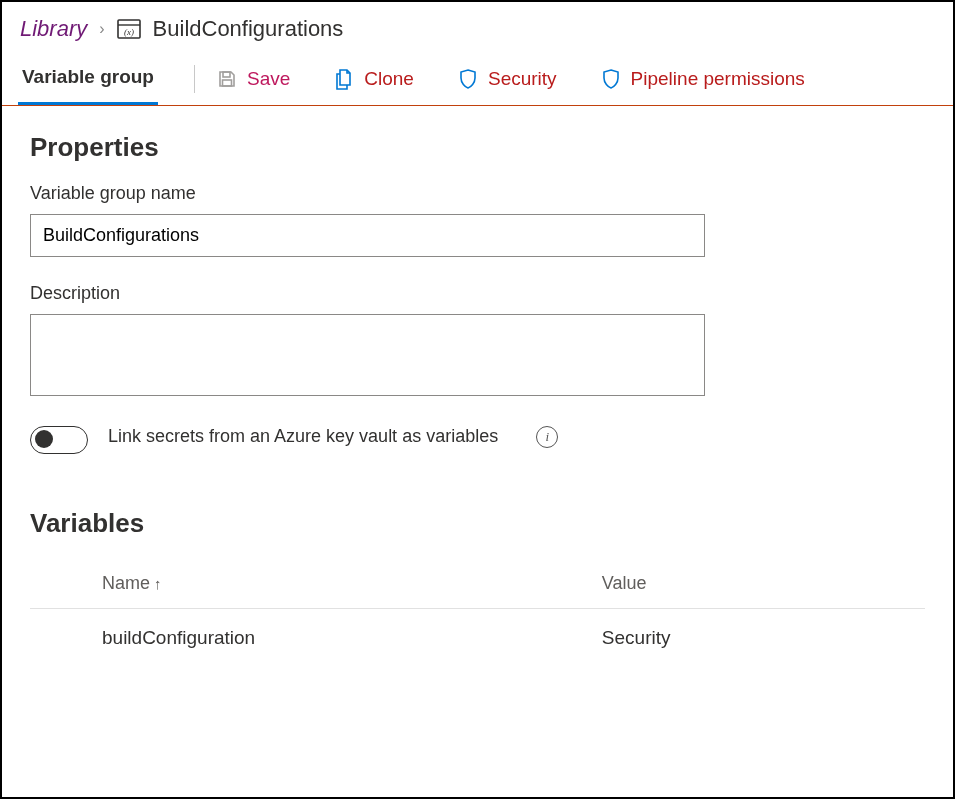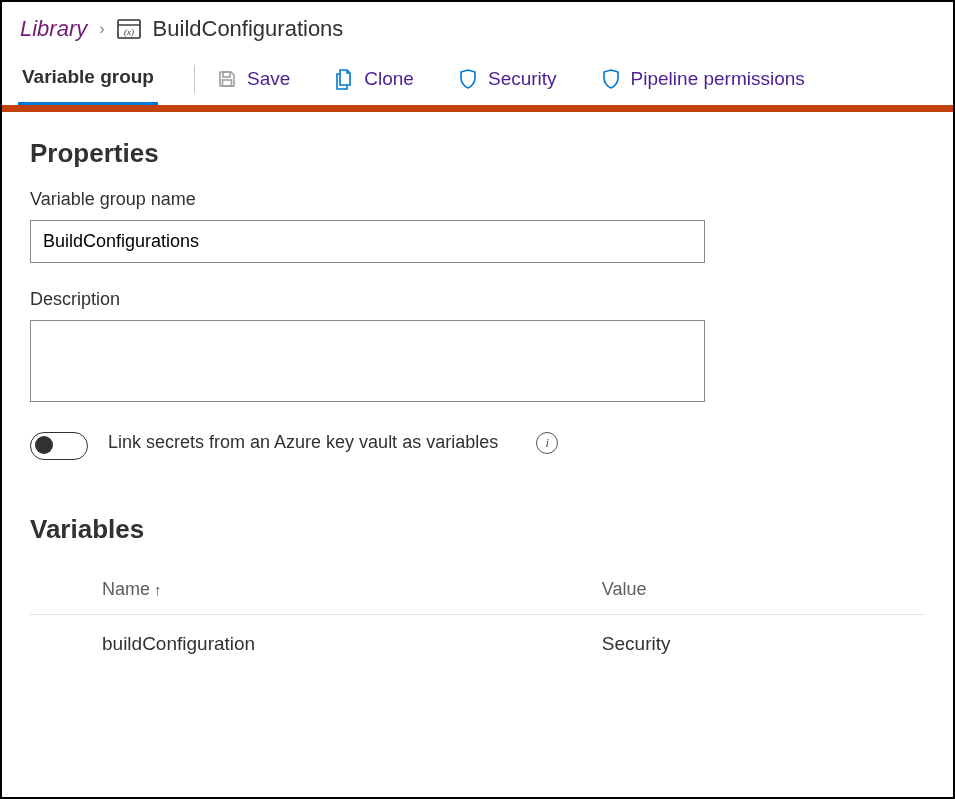--- a/index.html
+++ b/index.html
@@ -24,21 +24,21 @@
   .vg-icon {
     display: inline-flex;
     align-items: center;
   }
   .vg-title { font-size: 22px; }
   .toolbar {
     display: flex;
     align-items: center;
     gap: 0;
     padding: 0 16px;
-    border-bottom: 7px solid #c2410c;
+    border-bottom: 1px solid #c2410c;
   }
   .tab {
     padding: 14px 4px 14px 4px;
     font-size: 19px;
     border-bottom: 3px solid transparent;
     color: #323130;
     cursor: pointer;
     margin-right: 28px;
   }
   .tab.active {
@@ -52,25 +52,25 @@
     margin: 0 18px 0 8px;
   }
   .tool-btn {
     display: inline-flex;
     align-items: center;
     gap: 10px;
     font-size: 19px;
     padding: 8px 4px;
     margin-right: 36px;
     cursor: pointer;
-    color: #4c1d95;
+    color: #b91c1c;
     background: none;
     border: none;
   }
-  .tool-btn.disabled { color: #4c1d95; cursor: default; }
+  .tool-btn.disabled { color: #be185d; cursor: default; }
   .tool-btn .icon { display: inline-flex; }
   .tool-btn .icon svg { display: block; }
   .tool-btn.colored .icon { color: #0078d4; }
   .tool-btn.disabled .icon { color: #a19f9d; }
   .content { padding: 26px 28px; }
   h2.section {
     font-size: 26px;
     font-weight: 600;
     margin-bottom: 20px;
   }

